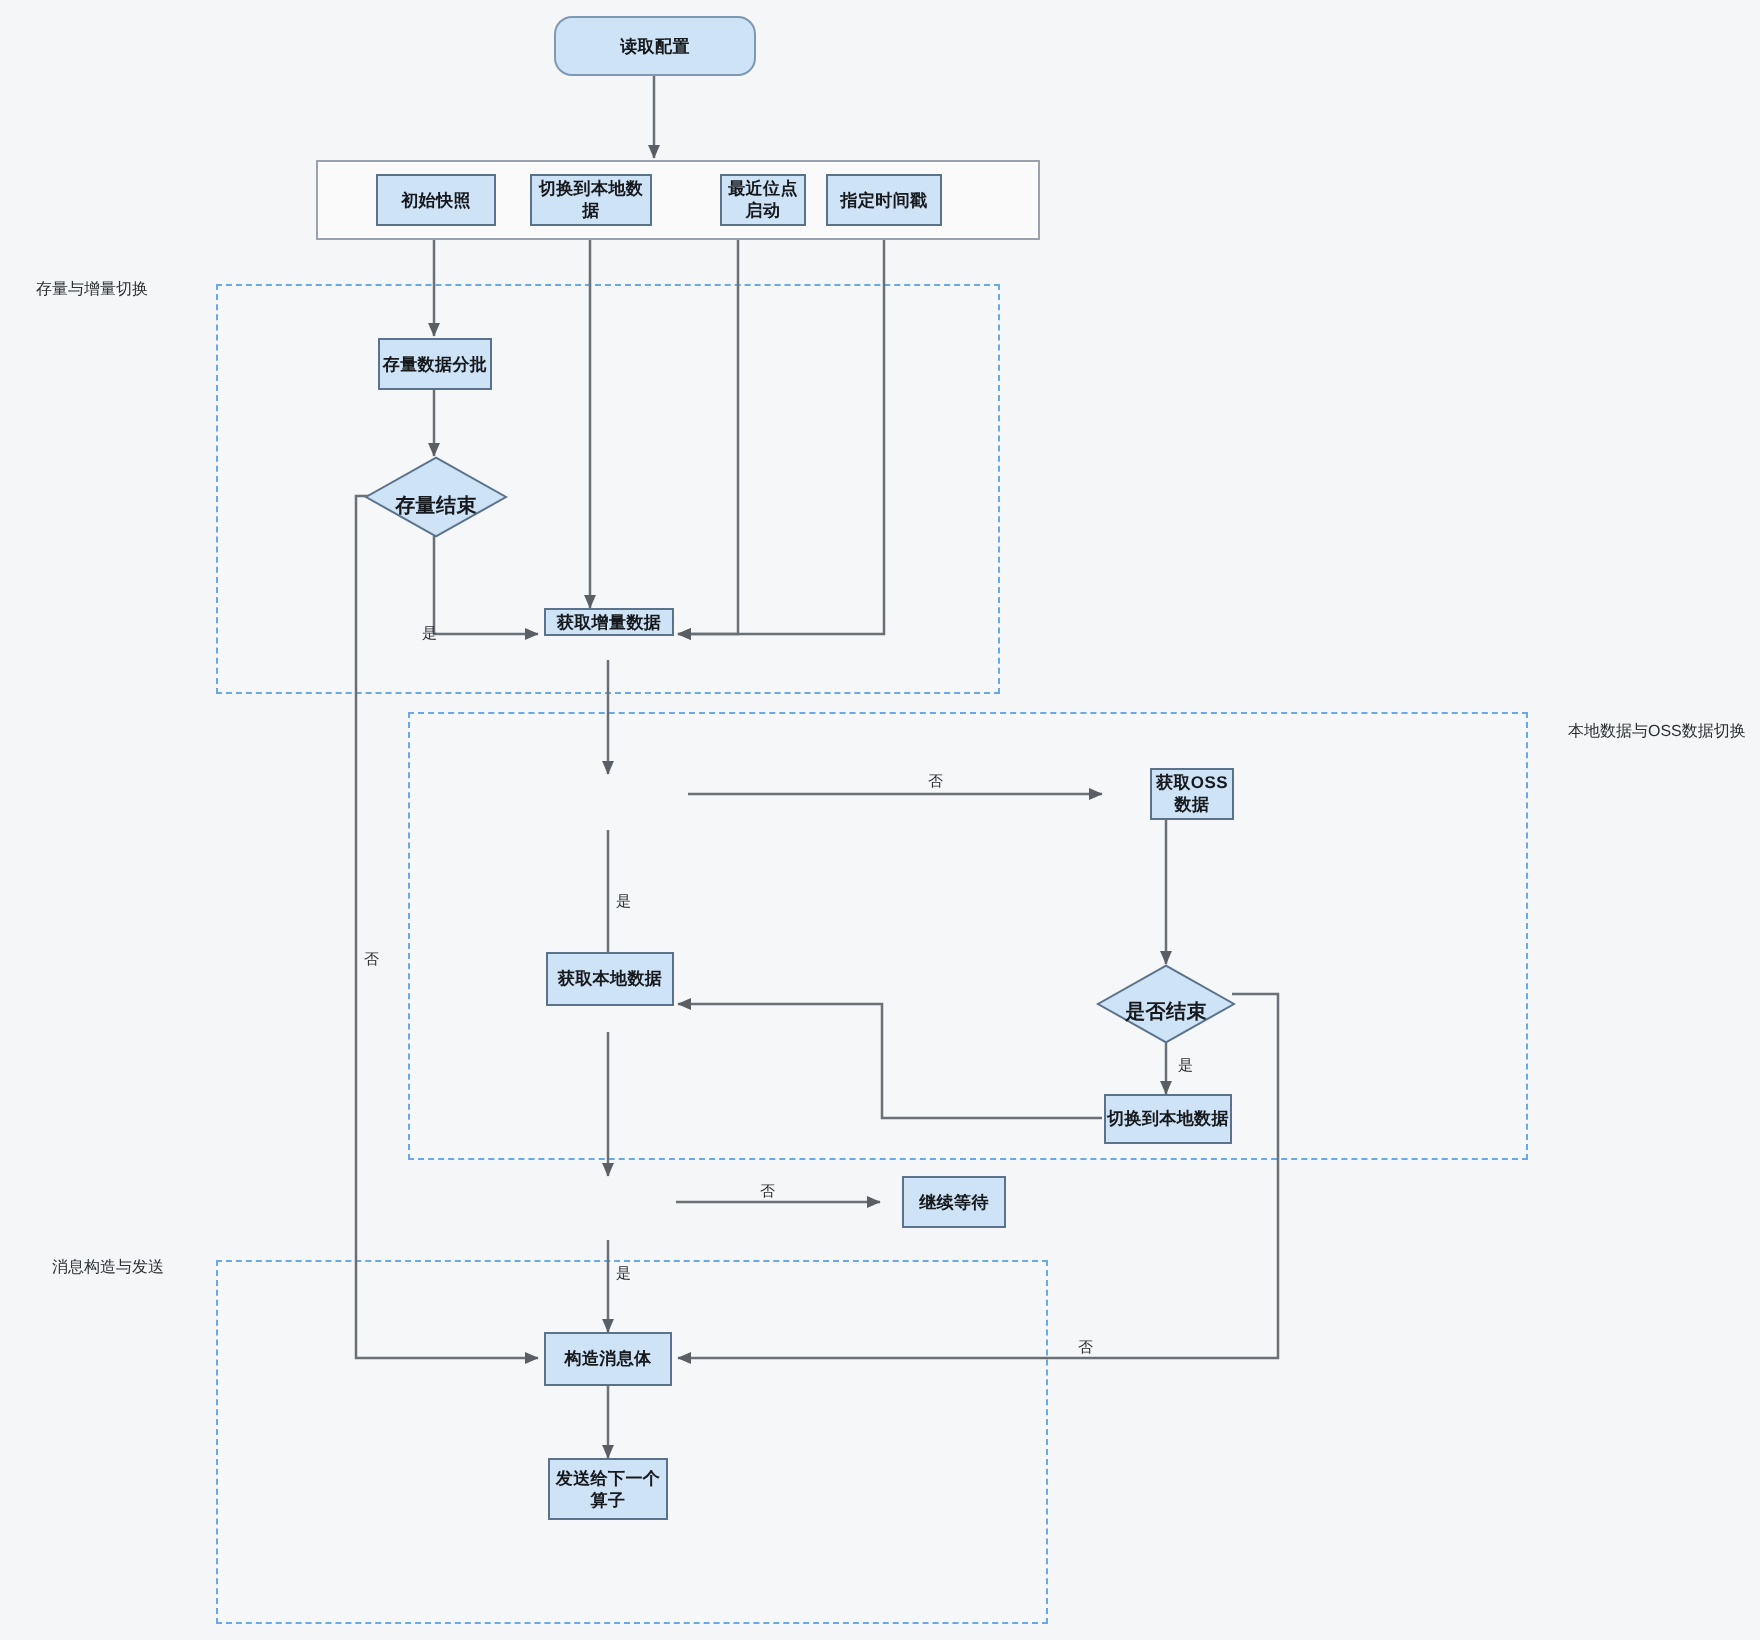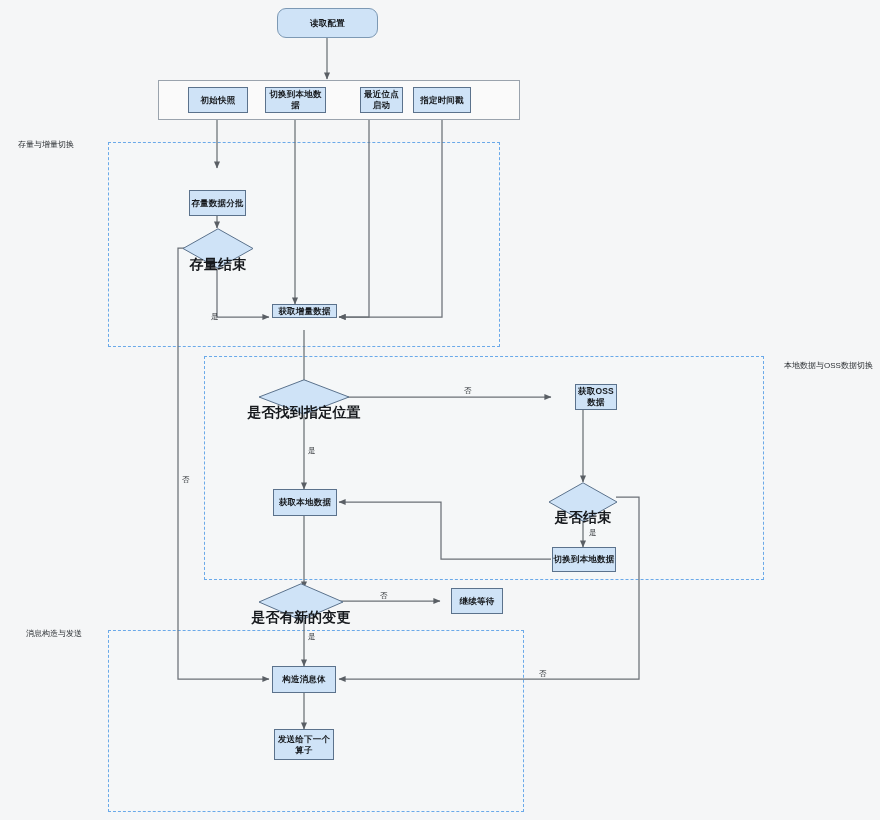--- a/index.html
+++ b/index.html
@@ -22,23 +22,23 @@
     line-height:11px;
     letter-spacing:.2px;
     font-weight:700;
     background:#cfe3f7;
     border:1px solid #5b728c;
   }
   .node.rounded{border-radius:9px;border-color:#7d99b4;}
   .node.plain{background:#fafafa;border:1px solid #9aa3ad;font-weight:400;}
   .diamond-wrap{position:absolute;}
   .diamond-label{
-    position:absolute;left:0;top:16px;width:100%;height:100%;
+    position:absolute;left:0;top:4px;width:100%;height:100%;
     display:flex;align-items:center;justify-content:center;
-    font-size:14px;font-weight:700;color:#16191d;letter-spacing:.2px;
+    font-size:10px;font-weight:700;color:#16191d;letter-spacing:.2px;
     pointer-events:none;white-space:nowrap;
   }
   .edge-label{
     position:absolute;
     font-size:7.5px;
     color:#2b2f33;
     font-weight:400;
     white-space:nowrap;
   }
   .region-label{
@@ -119,57 +119,45 @@
 
   <div class="node rounded" style="left:277px;top:8px;width:101px;height:30px;">读取配置</div>
 
   <div class="node plain" style="left:158px;top:80px;width:362px;height:40px;"></div>
 
   <div class="node" style="left:188px;top:87px;width:60px;height:26px;">初始快照</div>
   <div class="node" style="left:265px;top:87px;width:61px;height:26px;">切换到本地数据</div>
   <div class="node" style="left:339px;top:87px;width:43px;height:26px;margin-left:21px;">最近位点启动</div>
   <div class="node" style="left:413px;top:87px;width:58px;height:26px;">指定时间戳</div>
 
-  <div class="node" style="left:189px;top:169px;width:57px;height:26px;margin-top:21px;">存量数据分批</div>
+  <div class="node" style="left:189px;top:169px;width:57px;height:26px;">存量数据分批</div>
 
   <div class="diamond-wrap" style="left:182px;top:228px;width:72px;height:41px;">
     <svg width="72" height="41">
       <polygon points="36,0.8 71,20.5 36,40.2 1,20.5" fill="#cfe3f7" stroke="#5b728c" stroke-width="1"></polygon>
     </svg>
     <div class="diamond-label">存量结束</div>
   </div>
 
   <div class="node" style="left:272px;top:304px;width:65px;height:14px;">获取增量数据</div>
 
-  <div class="diamond-wrap" style="left:258px;top:379px;width:92px;height:36px;">
-    <svg width="92" height="36">
-      <polygon points="46,0.8 91,18 46,35.2 1,18" fill="#cfe3f7" stroke="#5b728c" stroke-width="1"></polygon>
-    </svg>
-    <div class="diamond-label">是否找到指定位置</div>
-  </div>
 
   <div class="node" style="left:552px;top:384px;width:42px;height:26px;margin-left:23px;">获取OSS数据</div>
 
-  <div class="node" style="left:273px;top:489px;width:64px;height:27px;">获取本地数据</div>
+  <div class="node" style="left:273px;top:476px;width:64px;height:27px;">获取本地数据</div>
 
   <div class="diamond-wrap" style="left:548px;top:482px;width:70px;height:40px;">
     <svg width="70" height="40">
       <polygon points="35,0.8 69,20 35,39.2 1,20" fill="#cfe3f7" stroke="#5b728c" stroke-width="1"></polygon>
     </svg>
     <div class="diamond-label">是否结束</div>
   </div>
 
   <div class="node" style="left:552px;top:547px;width:64px;height:25px;">切换到本地数据</div>
 
-  <div class="diamond-wrap" style="left:258px;top:583px;width:86px;height:38px;">
-    <svg width="86" height="38">
-      <polygon points="43,0.8 85,19 43,37.2 1,19" fill="#cfe3f7" stroke="#5b728c" stroke-width="1"></polygon>
-    </svg>
-    <div class="diamond-label">是否有新的变更</div>
-  </div>
 
   <div class="node" style="left:441px;top:588px;width:52px;height:26px;margin-left:10px;">继续等待</div>
 
   <div class="node" style="left:272px;top:666px;width:64px;height:27px;">构造消息体</div>
 
   <div class="node" style="left:274px;top:729px;width:60px;height:31px;">发送给下一个算子</div>
 
   <div class="edge-label" style="left:211px;top:312px;">是</div>
   <div class="edge-label" style="left:182px;top:475px;">否</div>
   <div class="edge-label" style="left:464px;top:386px;">否</div>

